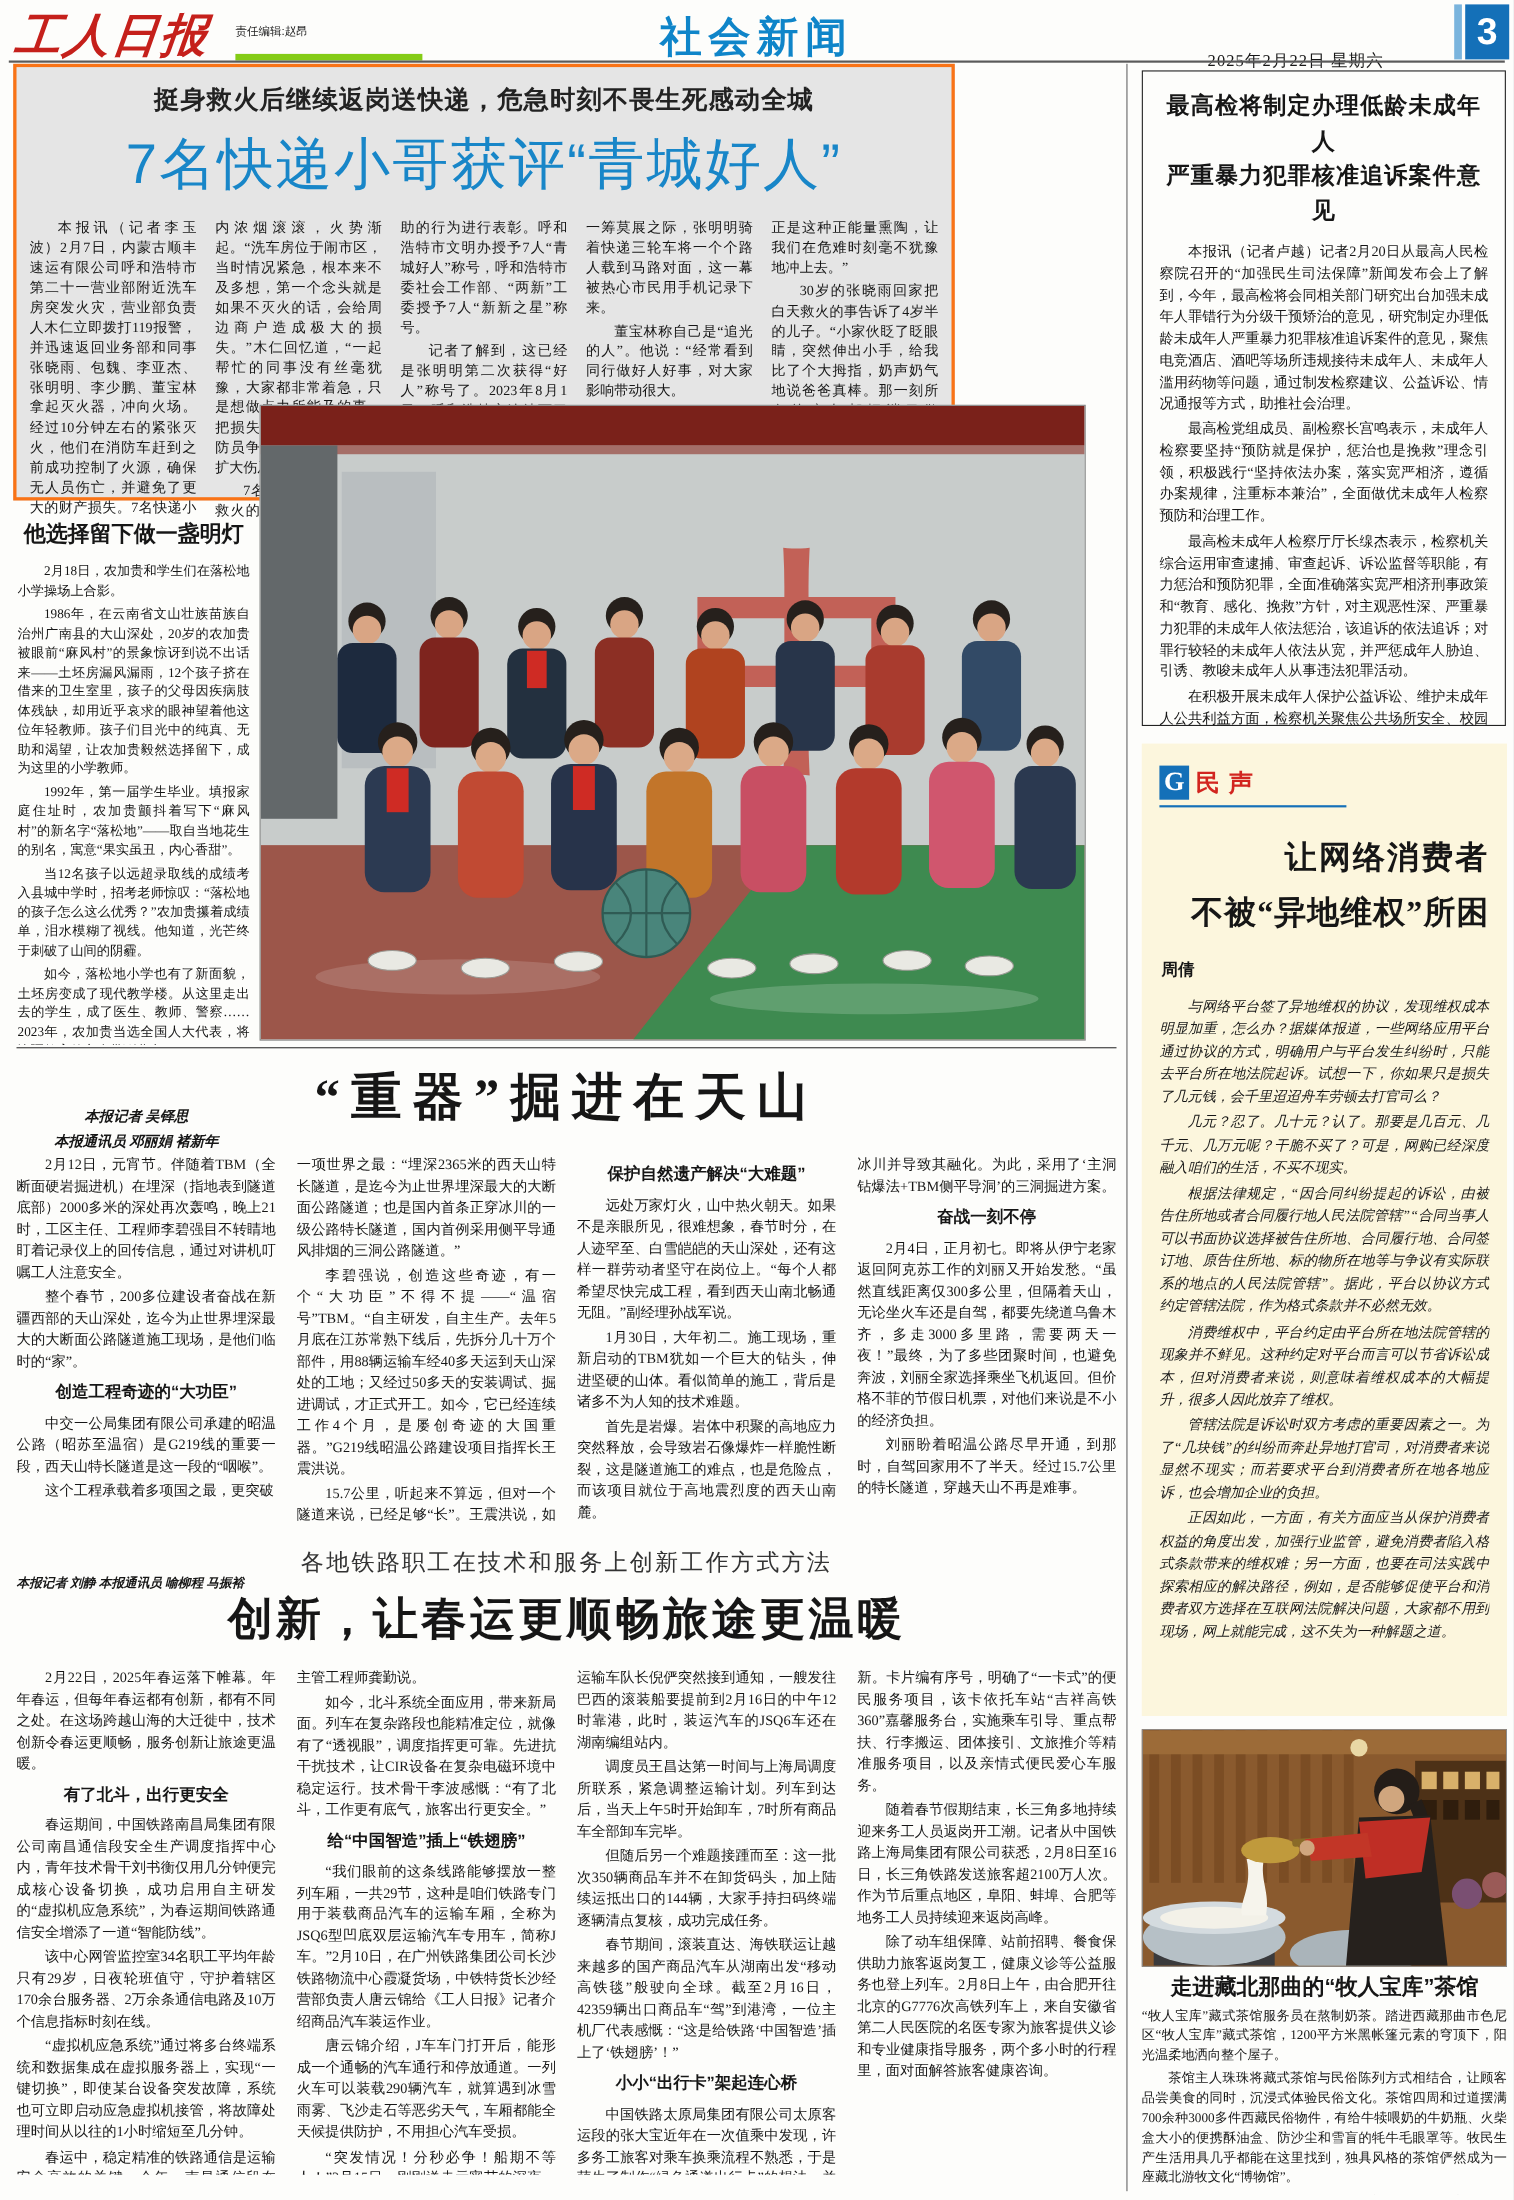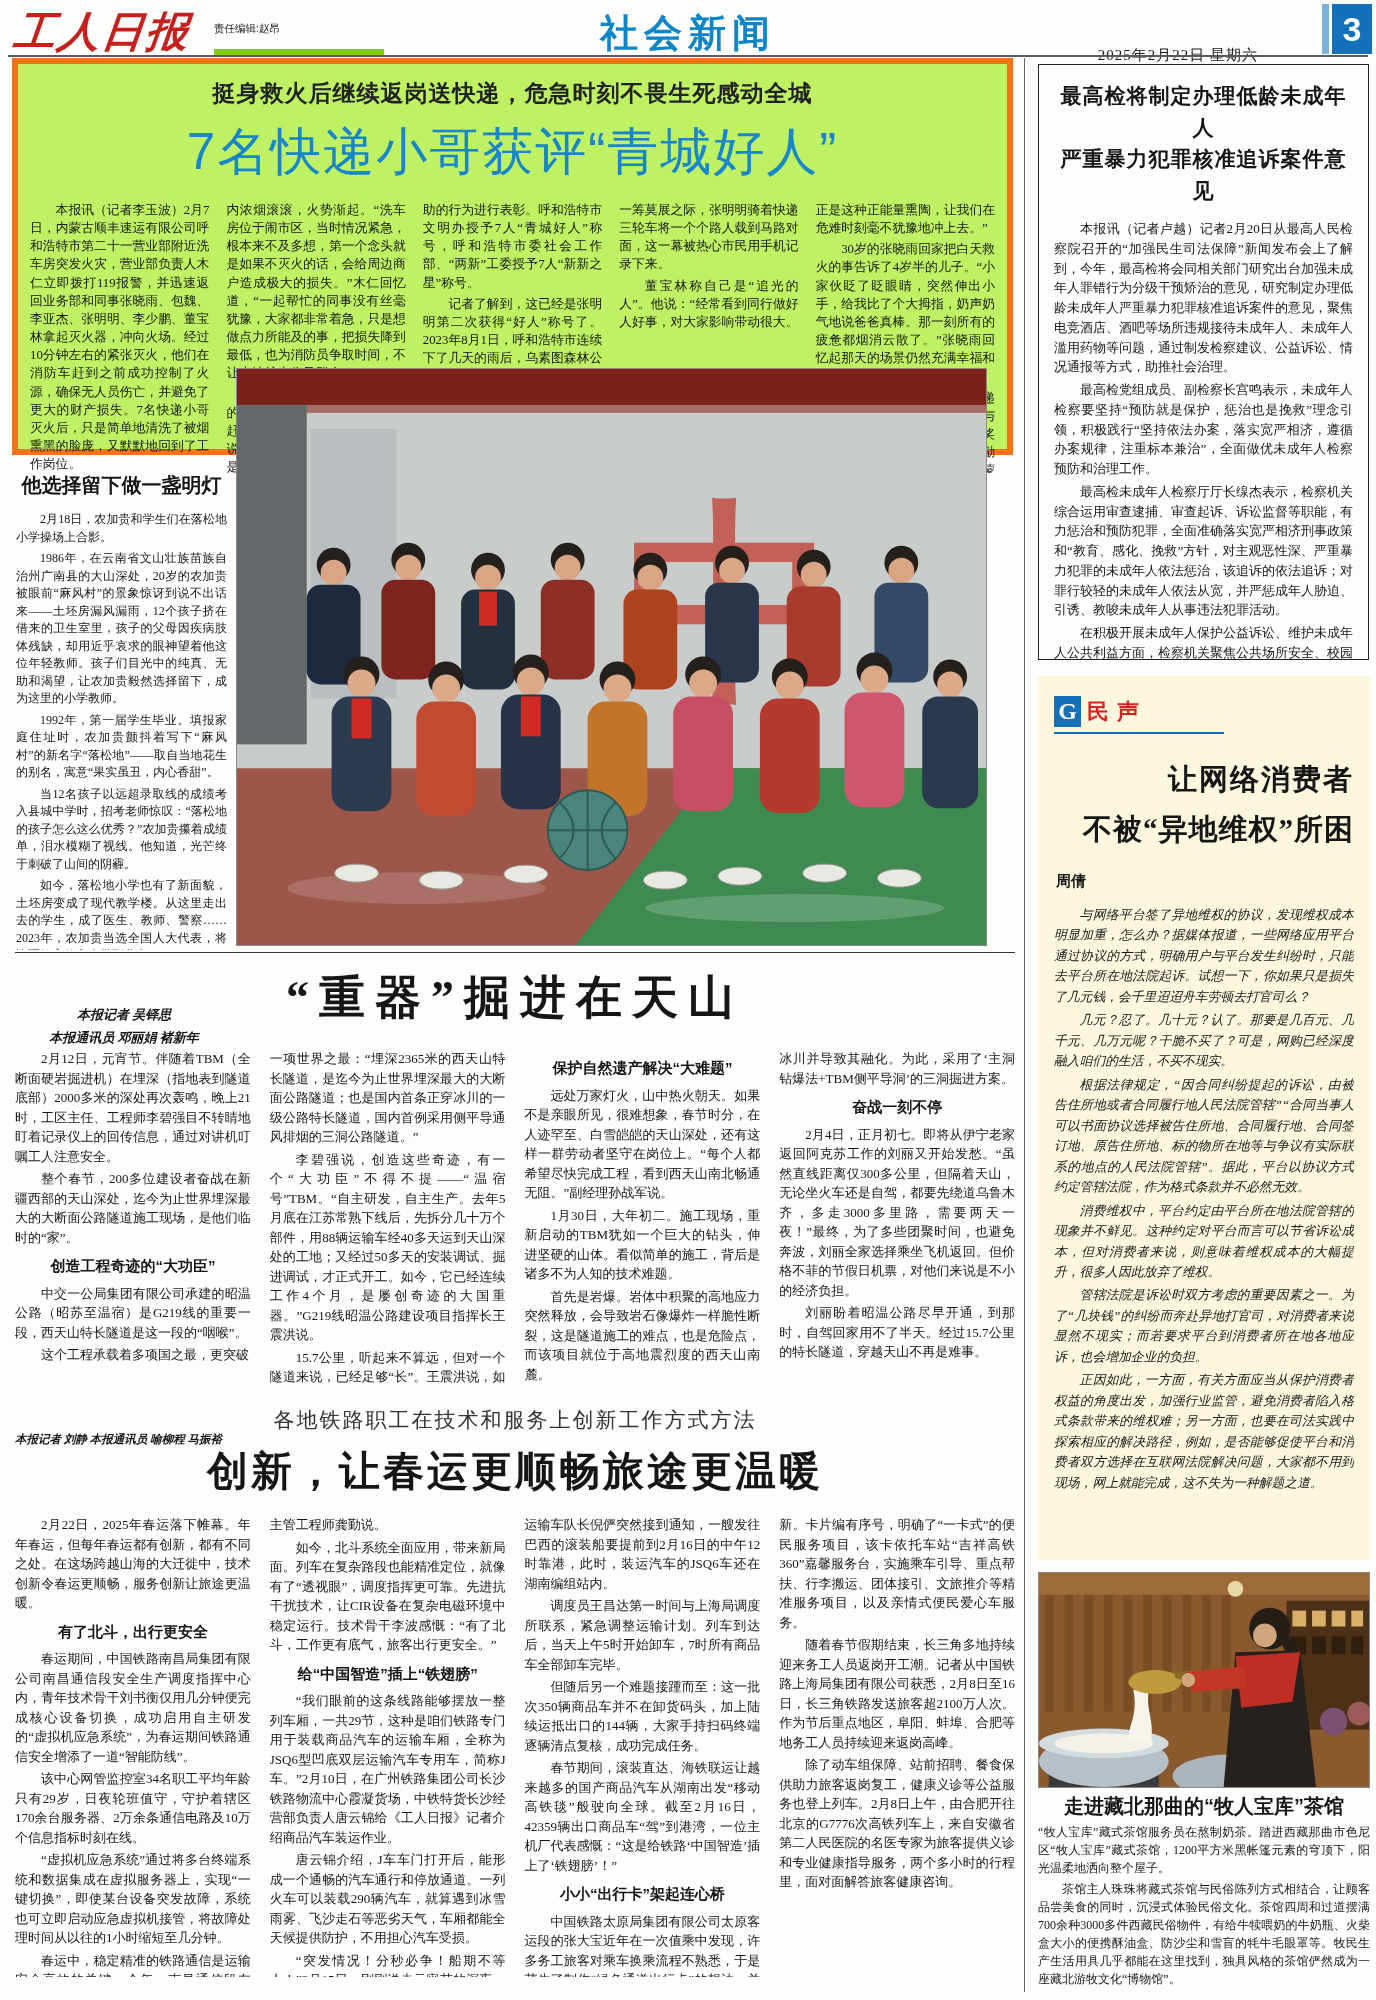--- a/index.html
+++ b/index.html
@@ -16,22 +16,22 @@
   .hdr-meta .email{border-top:6px solid #84cc16;margin-top:13px;padding-top:2px;}
   .section-title{position:absolute;left:50%;top:8px;transform:translateX(-50%);
                  font-size:38px;font-weight:bold;color:#0f85c9;letter-spacing:6px;}
   .issue-date{position:absolute;right:118px;top:46px;font-size:15px;letter-spacing:1px;}
   .pagenum{position:absolute;right:4px;top:4px;display:flex;}
   .pagenum .bar{width:7px;height:50px;background:#7ab4dd;margin-right:3px;}
   .pagenum .box{width:40px;height:50px;background:#1470b8;color:#fff;display:flex;
                 align-items:center;justify-content:center;font-size:34px;font-weight:bold;}
   .hdr-rule{position:absolute;left:8px;top:55px;width:1360px;height:2px;background:#5a5a5a;}
   
-  .lead-box{position:absolute;left:12px;top:58px;width:1001px;height:397px;
-            border:6px solid #f97316;padding:14px 12px 0 12px;background:#bef264;}
+  .lead-box{position:absolute;left:12px;top:58px;width:856px;height:397px;
+            border:3px solid #f97316;padding:14px 12px 0 12px;background:#e5e5e5;}
   .lead-kicker{text-align:center;font-size:23px;font-weight:bold;color:#222;letter-spacing:1px;}
   .lead-headline{text-align:center;font-size:51px;font-weight:normal;color:#1886c8;
                  letter-spacing:2px;margin-top:9px;}
   .lead-cols{display:flex;gap:17px;margin-top:14px;height:272px;overflow:hidden;
              font-size:12.8px;line-height:1.42;}
   .lead-cols .col{flex:1 1 0;}
   
   .photo1{position:absolute;left:236px;top:368px;width:751px;height:578px;
           border:1px solid #8a8a8a;background:#cfd2d1;z-index:5;}
   .photo1 svg{display:block;width:100%;height:100%;}

